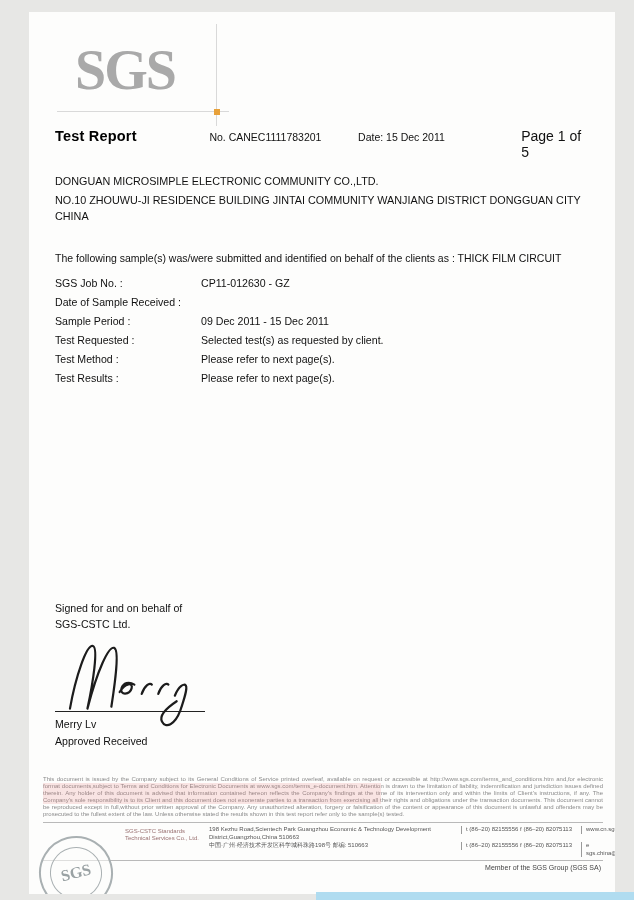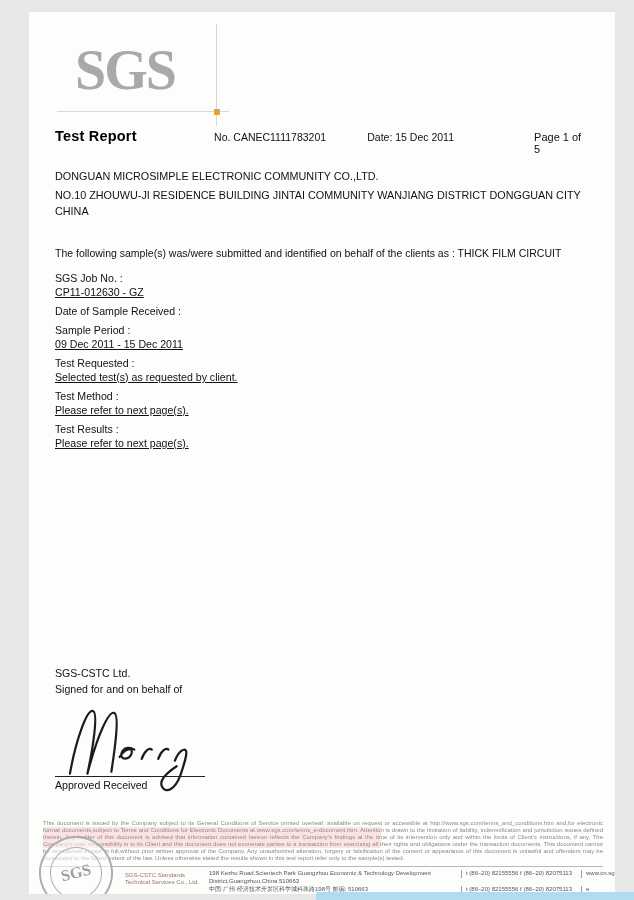--- a/index.html
+++ b/index.html
@@ -26,31 +26,31 @@
   }
   .logo-hline { position:absolute; left:-12px; bottom:-2px; width:172px; height:1px; background:#d9d9d9; }
   .logo-vline { position:absolute; right:-16px; top:-8px; width:1px; height:102px; background:#d9d9d9; }
   .logo-accent { position:absolute; right:-19px; bottom:-5px; width:6px; height:6px; background:#e8a13a; }
 
   
   .header-row { display:flex; align-items:baseline; margin-top:18px; }
   .title { font-size:14.5px; font-weight:bold; width:163px; letter-spacing:0.2px; color:#000; }
   .hno { font-size:10.5px; width:157px; }
   .hdate { font-size:10.5px; width:130px; }
-  .hpage { font-size:11px;padding-left:40px; }
+  .hpage { font-size:14px;padding-left:40px; }
 
   .client { margin-top:13px; font-size:10.8px; line-height:1.55; }
   .client-name { margin-bottom:2px; }
 
   .intro { margin-top:27px; font-size:10.5px; white-space:nowrap; }
 
   .fields { margin-top:13px; }
-  .field-row { display:flex; margin-bottom:5px; font-size:10.6px; line-height:1.32;flex-direction:column; }
+  .field-row { display:flex; margin-bottom:5px; font-size:10.6px; line-height:1.32; }
   .field-label { width:146px; flex:none; }
-  .field-value { width:378px;text-decoration:underline; }
+  .field-value { width:378px; }
 
   
   .sign { margin-top:215px; font-size:10.6px; line-height:1.5; }
   .sig-script { display:block; margin:2px 0 0 0; }
   .sig-line { width:150px; border-bottom:1.5px solid #222; margin-top:-16px; }
   .sig-name { margin-top:5px; }
   .sig-title { margin-top:1px; }
 
   
   .legal {
@@ -153,32 +153,33 @@
   </div>
 
   <div class="field-row">
     <div class="field-label">Test Results :</div>
     <div class="field-value">Please refer to next page(s).</div>
   </div>
 
 </div>
 
     <div class="sign">
+      <div>Signed for and on behalf of</div>
       <div>SGS-CSTC Ltd.</div>
-      <div>Signed for and on behalf of</div>
       <svg class="sig-script" width="190" height="92" viewBox="0 0 190 100">
         <g fill="none" stroke="#1c1c1c" stroke-width="2.4" stroke-linecap="round" stroke-linejoin="round">
           <path d="M8,80 C14,46 26,10 33,12 C39,14 33,52 27,80 C38,38 50,12 56,14 C62,16 57,52 53,78"></path>
           <path d="M62,62 C68,52 77,51 75,58 C73,65 62,66 64,58 C66,52 72,50 78,54"></path>
           <path d="M86,64 C89,55 95,51 97,54"></path>
           <path d="M104,64 C107,55 113,51 115,54"></path>
           <path d="M122,66 C126,56 132,52 134,55 C136,58 132,70 128,82 C122,98 112,102 108,94 C105,88 112,80 124,72"></path>
         </g>
       </svg>
       <div class="sig-line"></div>
+      <div class="sig-name">Merry Lv</div>
       <div class="sig-title">Approved Received</div>
     </div>
 
     <div class="legal">
       <span class="pink-overlay"></span>
       <span>This document is issued by the Company subject to its General Conditions of Service printed overleaf, available on request or accessible at http://www.sgs.com/terms_and_conditions.htm and,for electronic format documents,subject to Terms and Conditions for Electronic Documents at www.sgs.com/terms_e-document.htm. Attention is drawn to the limitation of liability, indemnification and jurisdiction issues defined therein. Any holder of this document is advised that information contained hereon reflects the Company's findings  at the time of its intervention only and within the limits of Client's instructions, if any. The Company's sole responsibility is to its Client and this document does not exonerate parties to a transaction from exercising all their rights and obligations under the transaction documents. This document cannot be reproduced except in full,without prior written approval of the Company. Any unauthorized alteration, forgery or falsification of the content or appearance of this document is unlawful and offenders may be prosecuted to the fullest extent of the law. Unless otherwise stated the results shown in this test report refer only to the sample(s) tested.</span>
     </div>
 
     <div class="footer">
       <div class="footer-company">SGS-CSTC Standards Technical Services Co., Ltd.</div>

